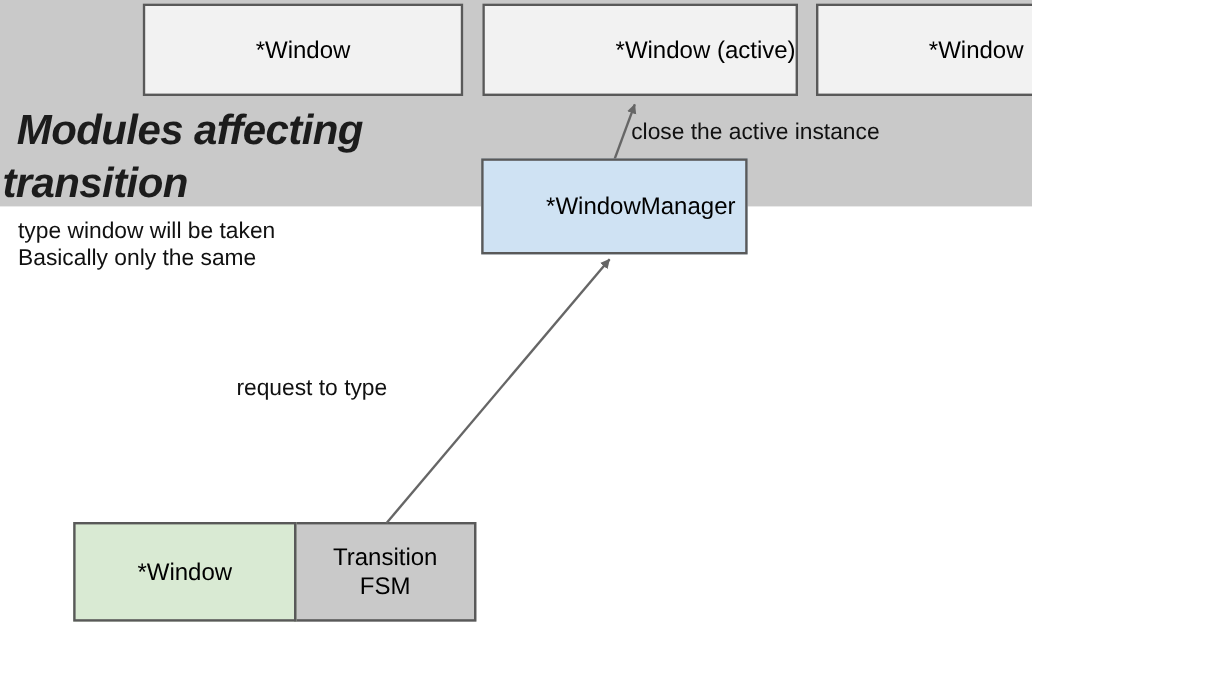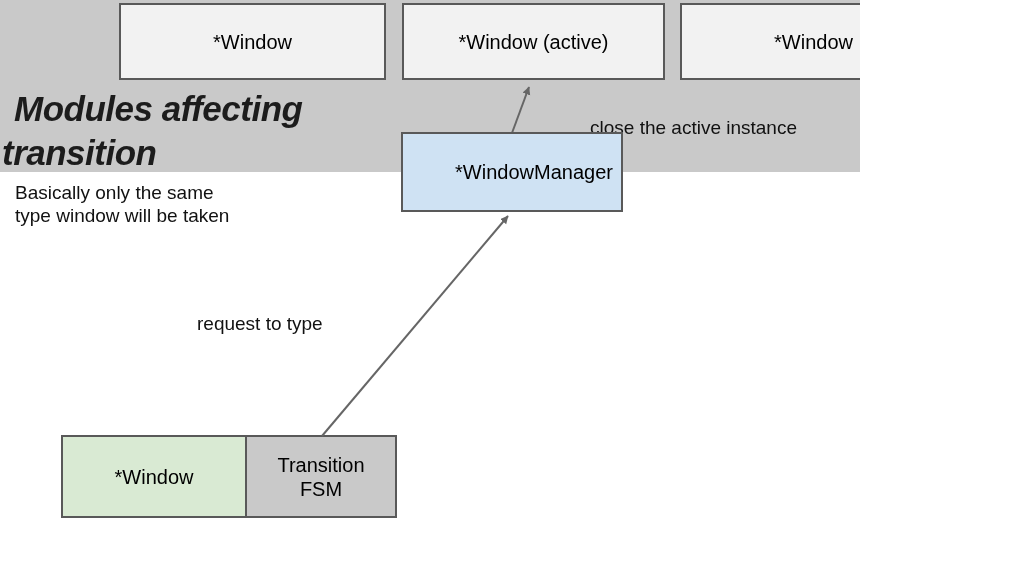--- a/index.html
+++ b/index.html
@@ -31,21 +31,21 @@
     font-size: 20px;
     color: #000000;
     line-height: 1.2;
   }
   .top-window {
     top: 3px;
     height: 77px;
     background: #f2f2f2;
   }
   .top-window.b1 { left: 119px; width: 267px; }
-  .top-window.b2 { left: 402px; width: 263px; }
+  .top-window.b2 { left: 402px; width: 263px; justify-content: flex-end; }
   .top-window.b3 { left: 680px; width: 267px; }
   .wm-box {
     left: 401px; top: 132px;
     width: 222px; height: 80px;
     background: #cfe2f3;
     z-index: 3;
     padding-left: 44px;
   }
   .green-box {
     left: 61px; top: 435px;
@@ -83,21 +83,21 @@
     white-space: nowrap;
   }
   .arrow-label {
     position: absolute;
     font-size: 19px;
     line-height: 1;
     color: #111111;
     white-space: nowrap;
     z-index: 2;
   }
-  .lbl-close { left: 590px; top: 101px; margin-top: 17px; }
+  .lbl-close { left: 526px; top: 101px; }
   .lbl-request { left: 197px; top: 314px; }
   .arrows {
     position: absolute;
     left: 0; top: 0;
     width: 1024px; height: 576px;
     z-index: 2;
     pointer-events: none;
   }
 </style>
 </head>
@@ -114,22 +114,22 @@
     <span>*Window (active)</span>
   </div>
   <div class="shape top-window b3">
     <span>*Window</span>
   </div>
 
   <div class="title-line title-l1">Modules affecting</div>
   <div class="title-line title-l2">transition</div>
 
   <div class="note">
+    <div>type window will be taken</div>
     <div>Basically only the same</div>
-    <div>type window will be taken</div>
   </div>
 
   <div class="arrow-label lbl-close">close the active instance</div>
   <div class="arrow-label lbl-request">request to type</div>
 
   <div class="shape wm-box">
     <span>*WindowManager</span>
   </div>
 
   <div class="shape green-box">

